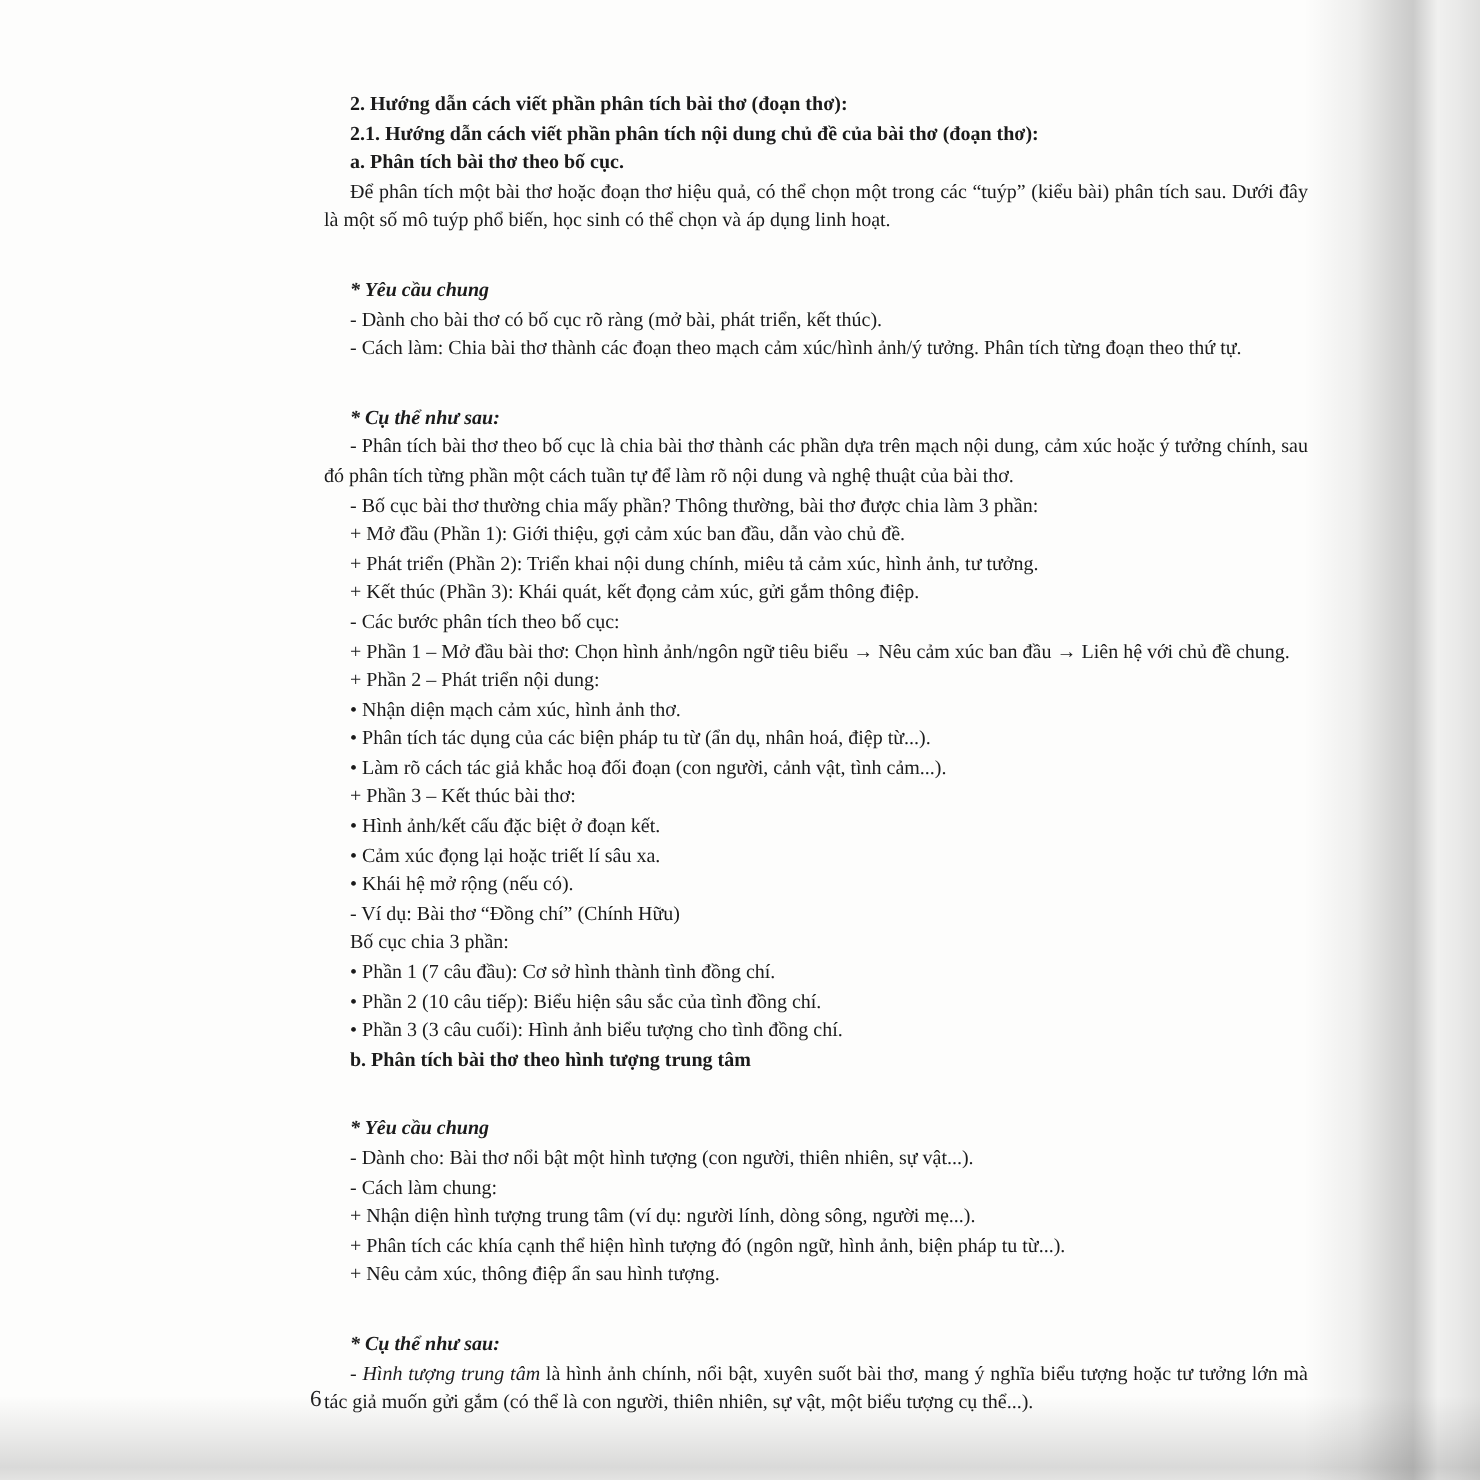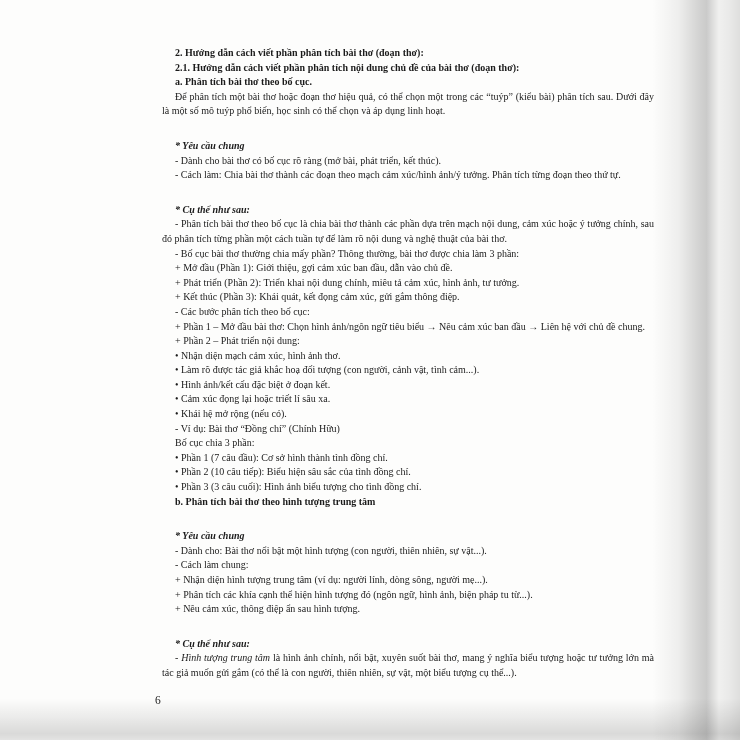--- a/index.html
+++ b/index.html
@@ -93,21 +93,23 @@
       <p class="para bolditalic">* Cụ thể như sau:</p>
       <p class="para normal">- Phân tích bài thơ theo bố cục là chia bài thơ thành các phần dựa trên mạch nội dung, cảm xúc hoặc ý tưởng chính, sau đó phân tích từng phần một cách tuần tự để làm rõ nội dung và nghệ thuật của bài thơ.</p>
       <p class="para normal">- Bố cục bài thơ thường chia mấy phần? Thông thường, bài thơ được chia làm 3 phần:</p>
       <p class="para normal">+ Mở đầu (Phần 1): Giới thiệu, gợi cảm xúc ban đầu, dẫn vào chủ đề.</p>
       <p class="para normal">+ Phát triển (Phần 2): Triển khai nội dung chính, miêu tả cảm xúc, hình ảnh, tư tưởng.</p>
       <p class="para normal">+ Kết thúc (Phần 3): Khái quát, kết đọng cảm xúc, gửi gắm thông điệp.</p>
       <p class="para normal">- Các bước phân tích theo bố cục:</p>
       <p class="para normal">+ Phần 1 – Mở đầu bài thơ: Chọn hình ảnh/ngôn ngữ tiêu biểu → Nêu cảm xúc ban đầu → Liên hệ với chủ đề chung.</p>
       <p class="para normal">+ Phần 2 – Phát triển nội dung:</p>
       <p class="para normal">• Nhận diện mạch cảm xúc, hình ảnh thơ.</p>
-      <p class="para normal">• Làm rõ được tác giả khắc hoạ đối tượng (con người, cảnh vật, tình cảm...).</p>
+      <p class="para normal">• Phân tích tác dụng của các biện pháp tu từ (ẩn dụ, nhân hoá, điệp từ...).</p>
+      <p class="para normal">• Làm rõ cách tác giả khắc hoạ đối đoạn (con người, cảnh vật, tình cảm...).</p>
+      <p class="para normal">+ Phần 3 – Kết thúc bài thơ:</p>
       <p class="para normal">• Hình ảnh/kết cấu đặc biệt ở đoạn kết.</p>
       <p class="para normal">• Cảm xúc đọng lại hoặc triết lí sâu xa.</p>
       <p class="para normal">• Khái hệ mở rộng (nếu có).</p>
       <p class="para normal">- Ví dụ: Bài thơ “Đồng chí” (Chính Hữu)</p>
       <p class="para normal">Bố cục chia 3 phần:</p>
       <p class="para normal">• Phần 1 (7 câu đầu): Cơ sở hình thành tình đồng chí.</p>
       <p class="para normal">• Phần 2 (10 câu tiếp): Biểu hiện sâu sắc của tình đồng chí.</p>
       <p class="para normal">• Phần 3 (3 câu cuối): Hình ảnh biểu tượng cho tình đồng chí.</p>
       <p class="para bold">b. Phân tích bài thơ theo hình tượng trung tâm</p>
       <p class="para bolditalic">* Yêu cầu chung</p>

